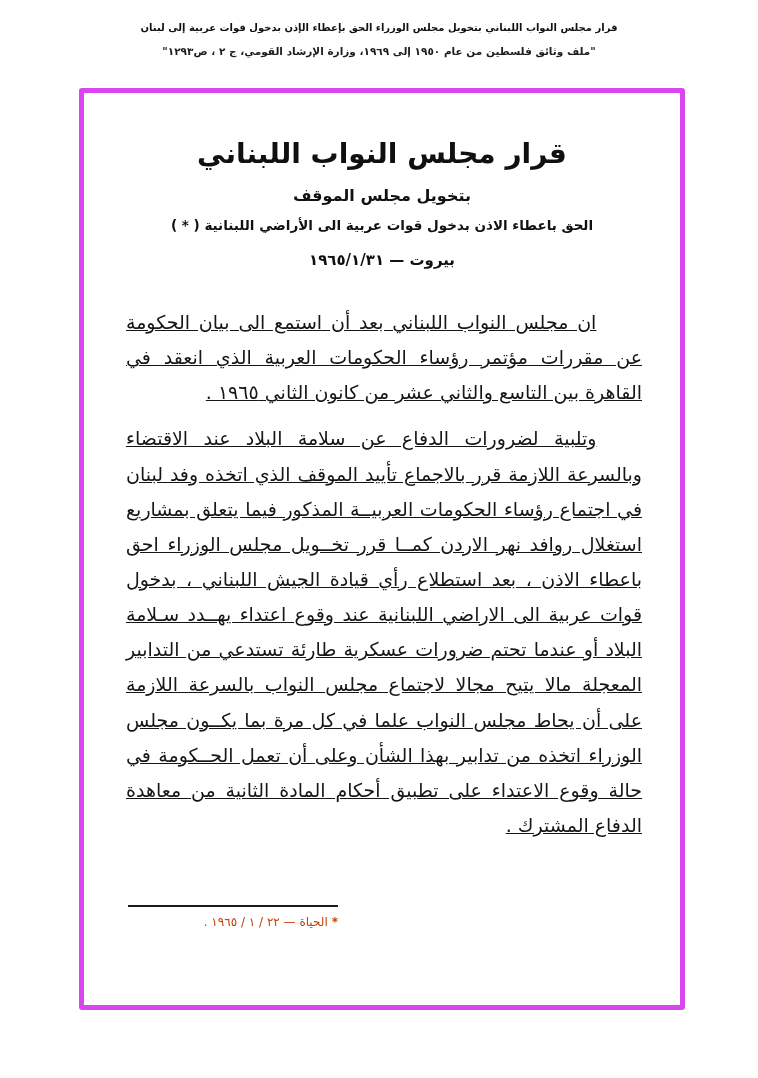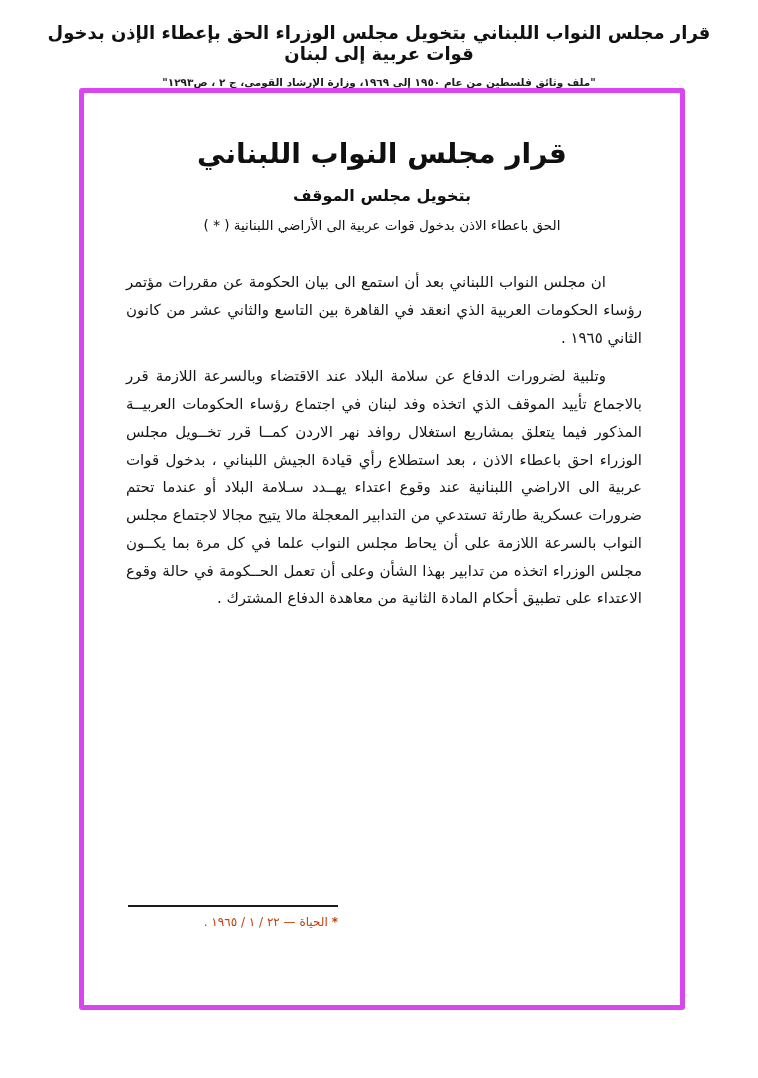--- a/index.html
+++ b/index.html
@@ -18,21 +18,21 @@
     overflow: hidden;
   }
   .scan-header {
     position: absolute;
     top: 22px;
     left: 0;
     right: 0;
     text-align: center;
   }
   .scan-header .h-line1 {
-    font-size: 18px;
+    font-size: 10px;
     font-weight: bold;
     letter-spacing: 0.2px;
     padding: 0 30px;
   }
   .scan-header .h-line2 {
     margin-top: 12px;
     font-size: 10.5px;
     font-weight: bold;
     color: #1c1c1c;
   }
@@ -62,34 +62,35 @@
   .doc-subtitle {
     margin-top: 16px;
     text-align: center;
     font-size: 16px;
     font-weight: bold;
   }
   .doc-subject {
     margin-top: 12px;
     text-align: center;
     font-size: 13.5px;
-    font-weight: normal;
+    font-weight: bold;
   }
   .doc-date {
     margin-top: 18px;
     text-align: center;
     font-size: 15px;
     font-weight: bold;
   }
   .doc-body {
     margin: 36px 38px 0 42px;
     text-align: justify;
-    font-size: 15px;
+    font-size: 19px;
     line-height: 1.85;
     color: #161616;
+    text-decoration: underline;
   }
   .doc-body p {
     margin: 0 0 11px 0;
     text-indent: 2.4em;
   }
   .footnote-block {
     position: absolute;
     top: 768px;
     left: 44px;
     width: 210px;
@@ -122,20 +123,21 @@
 
   <div class="doc-frame">
     <div class="doc-inner">
 
       <div class="doc-title">قرار مجلس النواب اللبناني</div>
 
       <div class="doc-subtitle">بتخويل مجلس الموقف</div>
 
       <div class="doc-subject">الحق باعطاء الاذن بدخول قوات عربية الى الأراضي اللبنانية ( * )</div>
 
+      <div class="doc-date">بيروت — ١٩٦٥/١/٣١</div>
 
       <div class="doc-body">
         <p>ان مجلس النواب اللبناني بعد أن استمع الى بيان الحكومة عن مقررات مؤتمر رؤساء الحكومات العربية الذي انعقد في القاهرة بين التاسع والثاني عشر من كانون الثاني ١٩٦٥ .</p>
         <p>وتلبية لضرورات الدفاع عن سلامة البلاد عند الاقتضاء وبالسرعة اللازمة قرر بالاجماع تأييد الموقف الذي اتخذه وفد لبنان في اجتماع رؤساء الحكومات العربيــة المذكور فيما يتعلق بمشاريع استغلال روافد نهر الاردن كمــا قرر تخــويل مجلس الوزراء احق باعطاء الاذن ، بعد استطلاع رأي قيادة الجيش اللبناني ، بدخول قوات عربية الى الاراضي اللبنانية عند وقوع اعتداء يهــدد سـلامة البلاد أو عندما تحتم ضرورات عسكرية طارئة تستدعي من التدابير المعجلة مالا يتيح مجالا لاجتماع مجلس النواب بالسرعة اللازمة على أن يحاط مجلس النواب علما في كل مرة بما يكــون مجلس الوزراء اتخذه من تدابير بهذا الشأن وعلى أن تعمل الحــكومة في حالة وقوع الاعتداء على تطبيق أحكام المادة الثانية من معاهدة الدفاع المشترك .</p>
       </div>
 
       <div class="footnote-block">
         <hr class="footnote-divider">
         <div class="footnote-text">
           <span class="fn-mark">*</span><span>الحياة — ٢٢ / ١ / ١٩٦٥ .</span>

